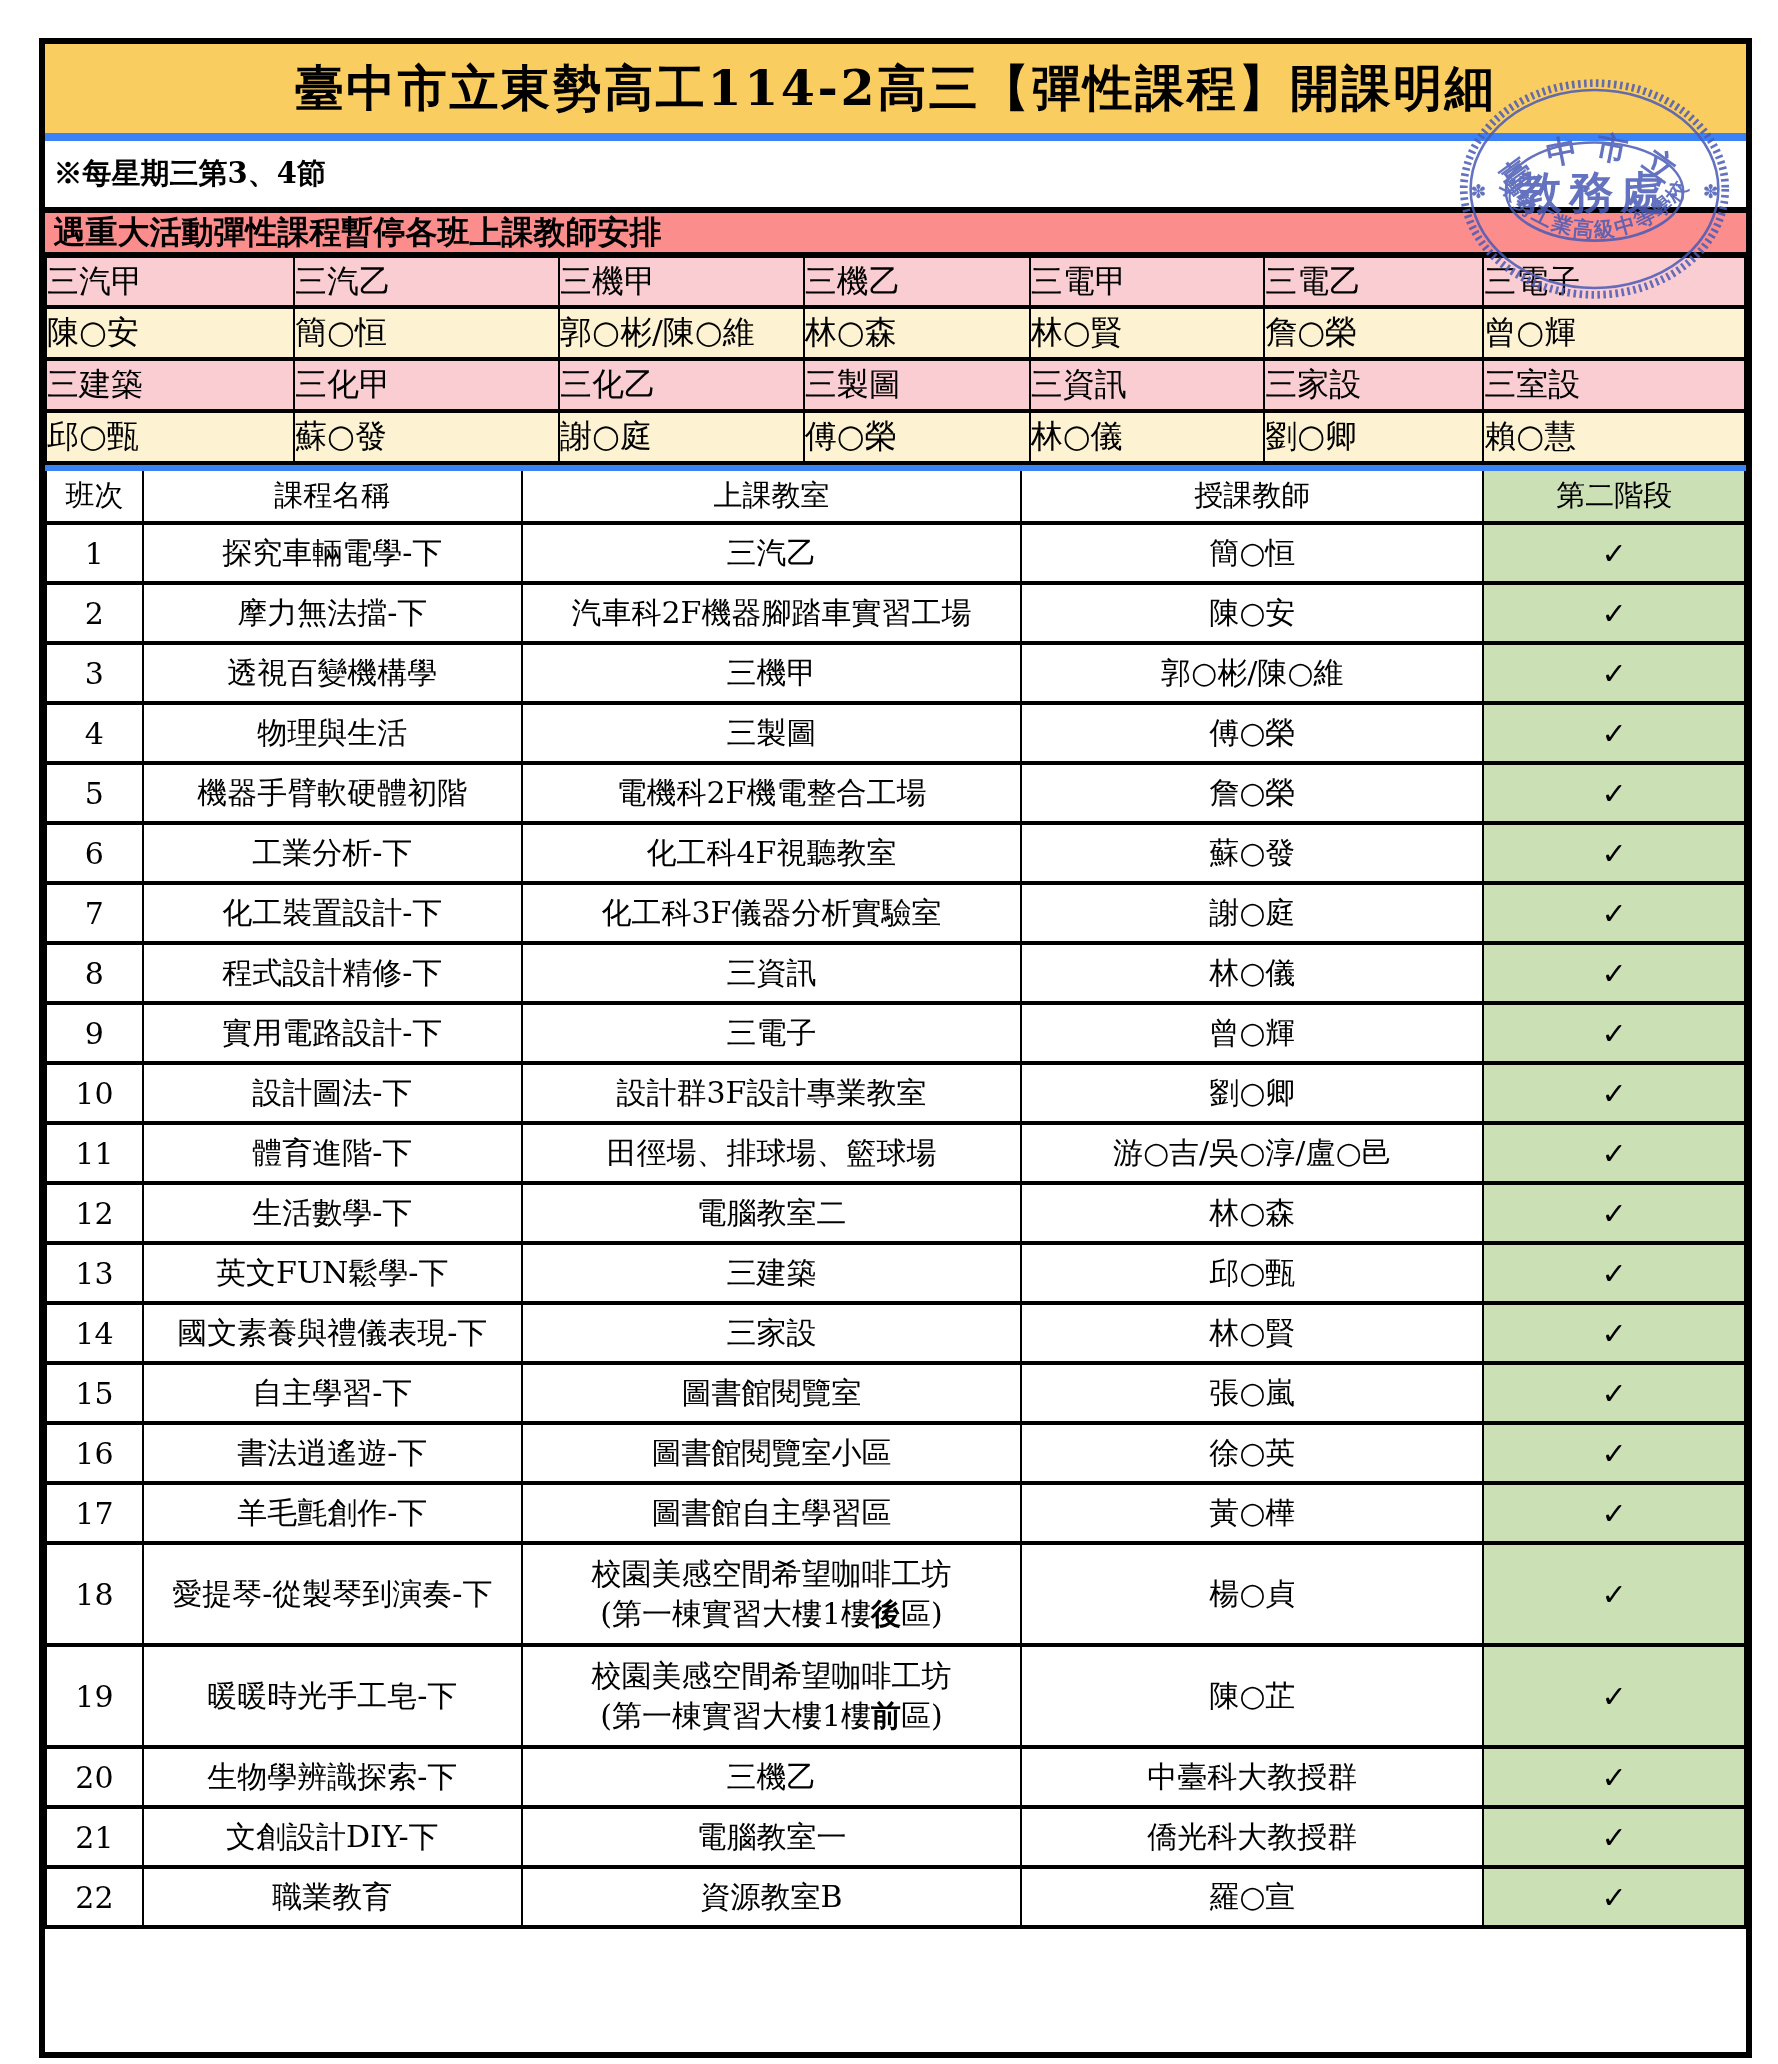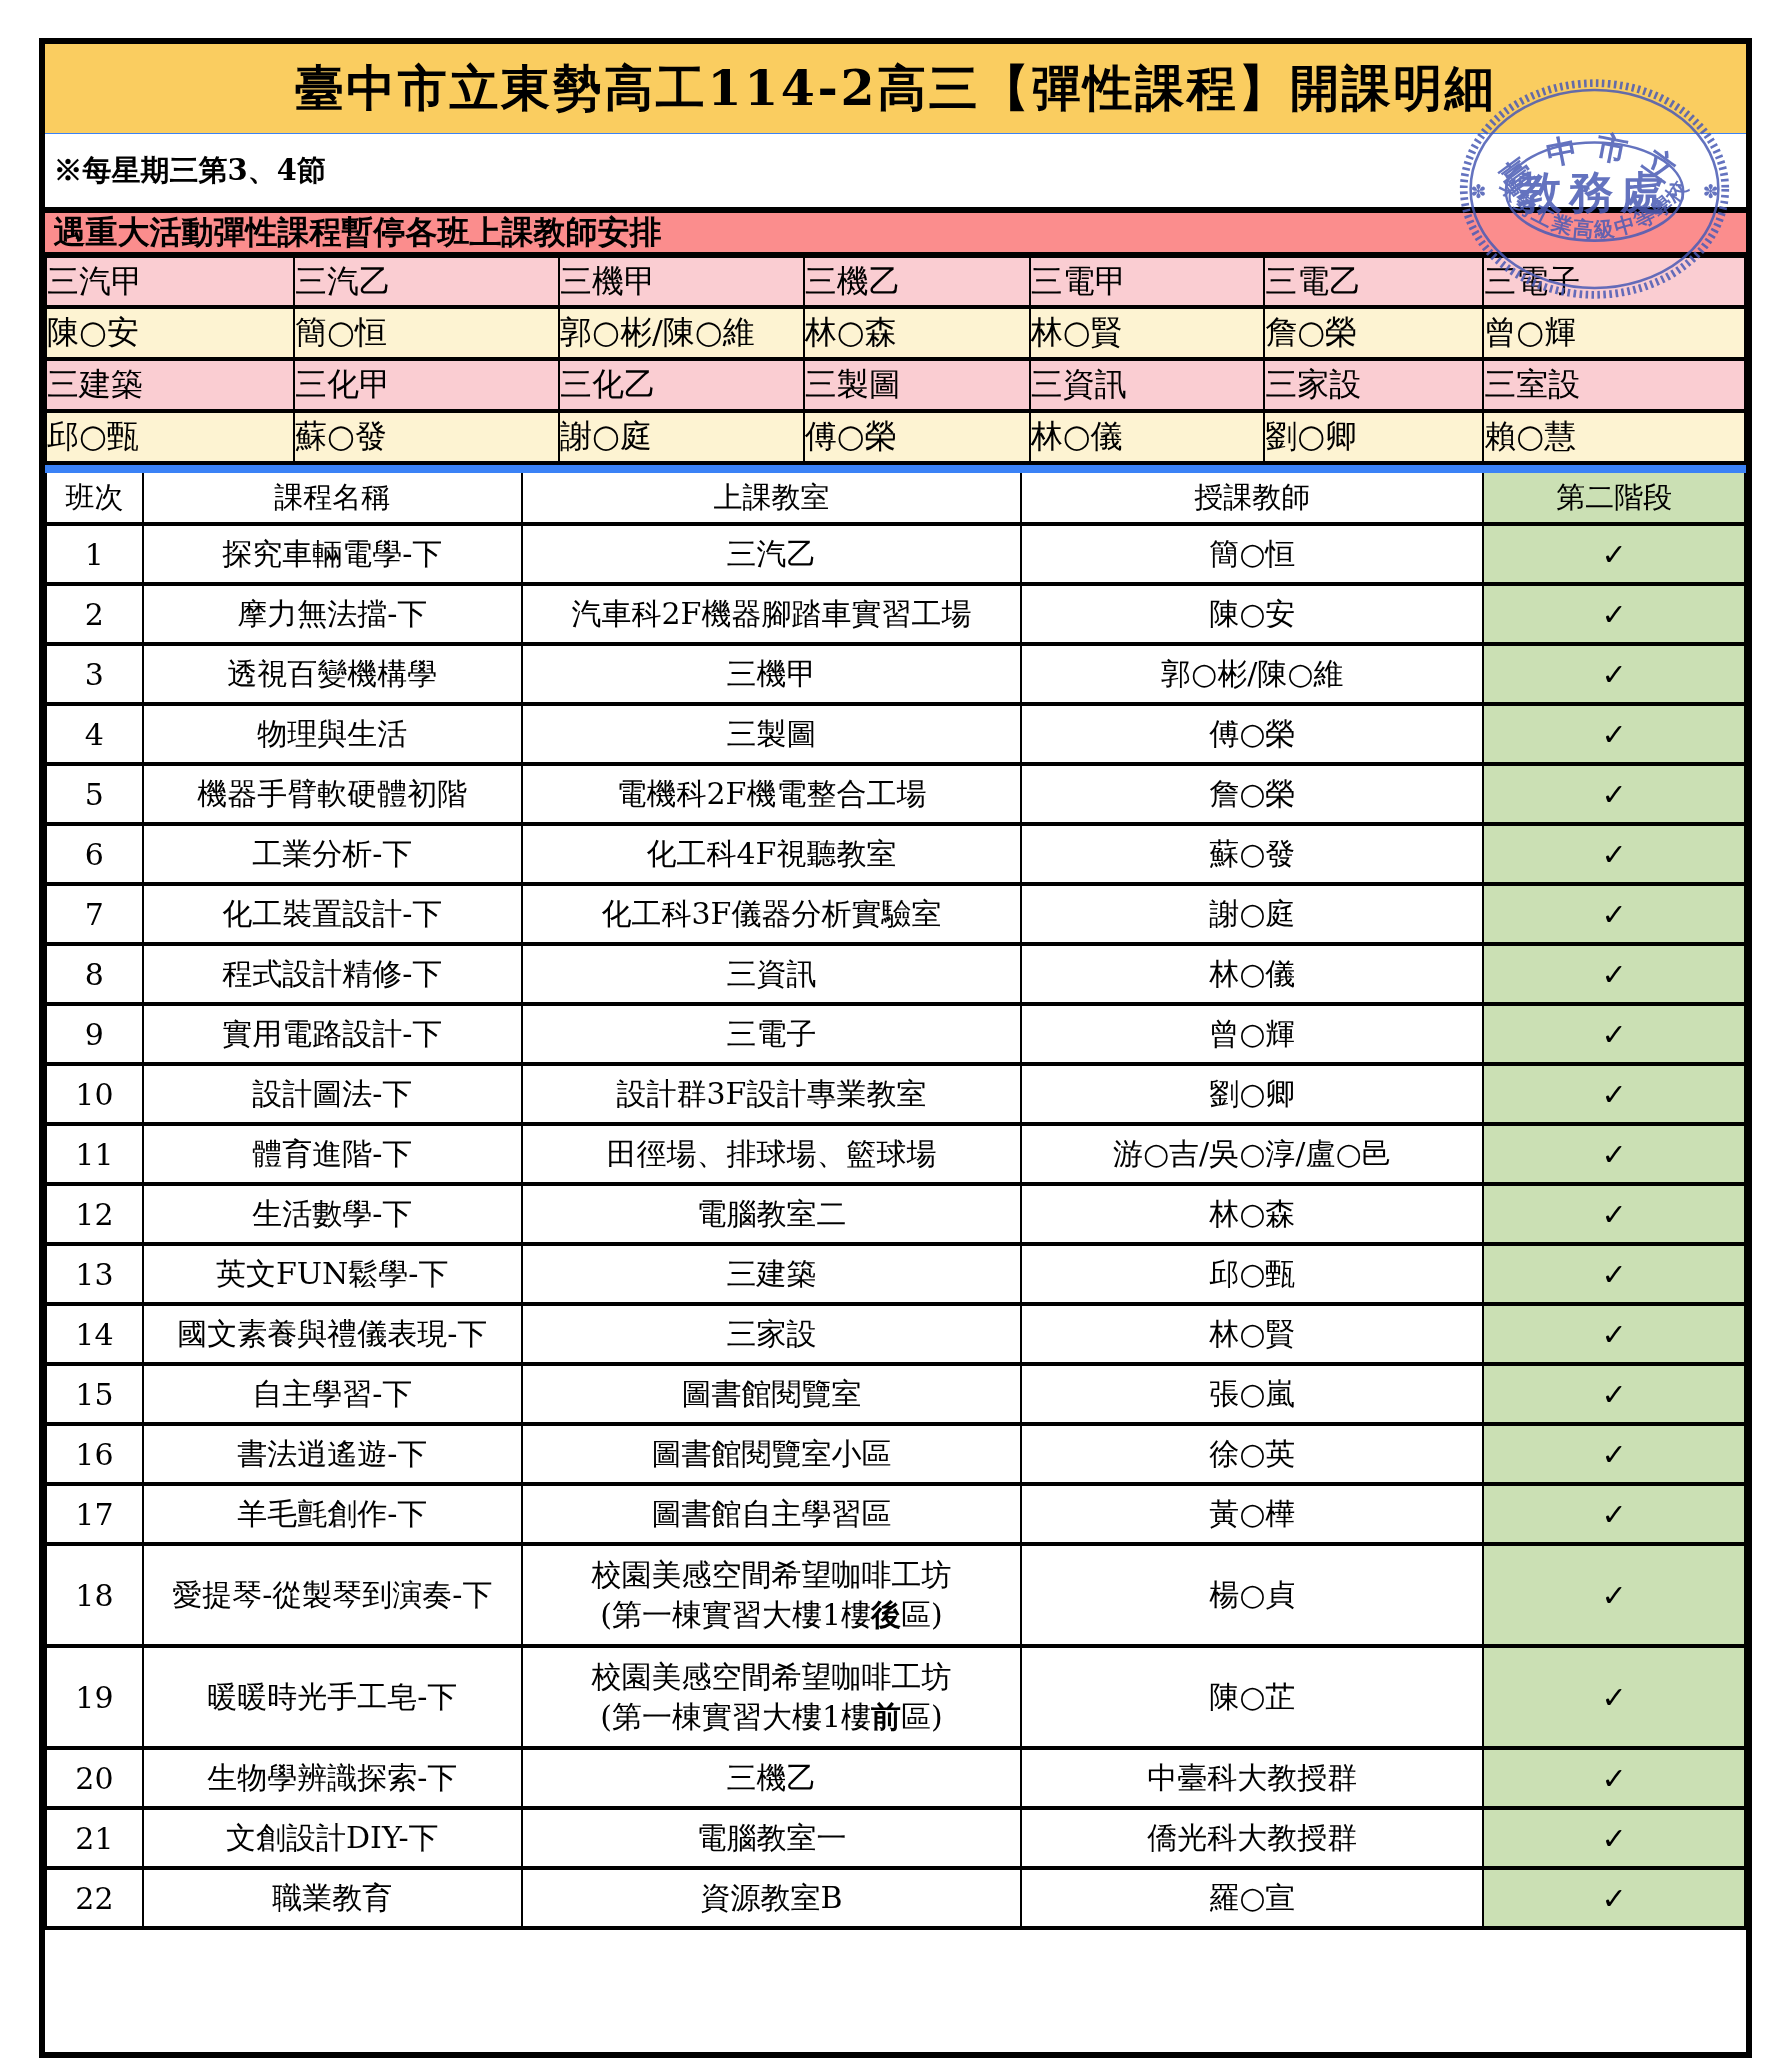--- a/index.html
+++ b/index.html
@@ -17,21 +17,21 @@
     width:1713px; height:2020px;
     border:6px solid #000;
     background:#fff;
   }
   .title-band {
     height:89px; background:#FACD60;
     display:flex; align-items:center; justify-content:center;
     font-size:49px; font-weight:bold; letter-spacing:2.6px;
   }
   .note-band {
-    height:74px; background:#ffffff; border-top:1px solid #3b82f6;
+    height:74px; background:#ffffff; border-top:8px solid #3b82f6;
     display:flex; align-items:center;
     padding-left:8.6px; font-size:29px; font-weight:bold;
   }
   .dates-band {
     height:100px; background:#C9DCA9; border-top:6px solid #000;
     padding:4.3px 8.6px 0 8.6px;
     font-size:32px; font-weight:bold; line-height:1.4;
   }
   .dates-line  { color:#1414CC; }
   .warn-line   { color:#E80000; }
@@ -43,21 +43,21 @@
   table { width:100%; border-collapse:collapse; table-layout:fixed; }
   .grid-table { border-top:6px solid #000; }
   .grid-table td {
     border-left:2.6px solid #000; border-right:2.6px solid #000;
     border-top:4.3px solid #000; border-bottom:4.3px solid #000;
     height:52px; vertical-align:middle;
     font-size:32px;
   }
   .row-class td   { background:#FACDD2; }
   .row-teacher td { background:#FDF3D2; }
-  .main-table { border-top:8px solid #3b82f6; }
+  .main-table { border-top:6px solid #3b82f6; }
   .main-table th, .main-table td {
     border-left:2.6px solid #000; border-right:2.6px solid #000;
     border-top:4.3px solid #000; border-bottom:4.3px solid #000;
     vertical-align:middle; font-weight:normal;
   }
   .main-table th { height:55px; font-size:29px; background:#fff; text-align:center; }
   .main-table th.h-stage2 { background:#CBE0B4; }
   .main-table td { height:60px; font-size:30px; background:#fff; text-align:center; }
   .main-table tr.tall td { height:102px; }
   .c-course { text-align:center; }

